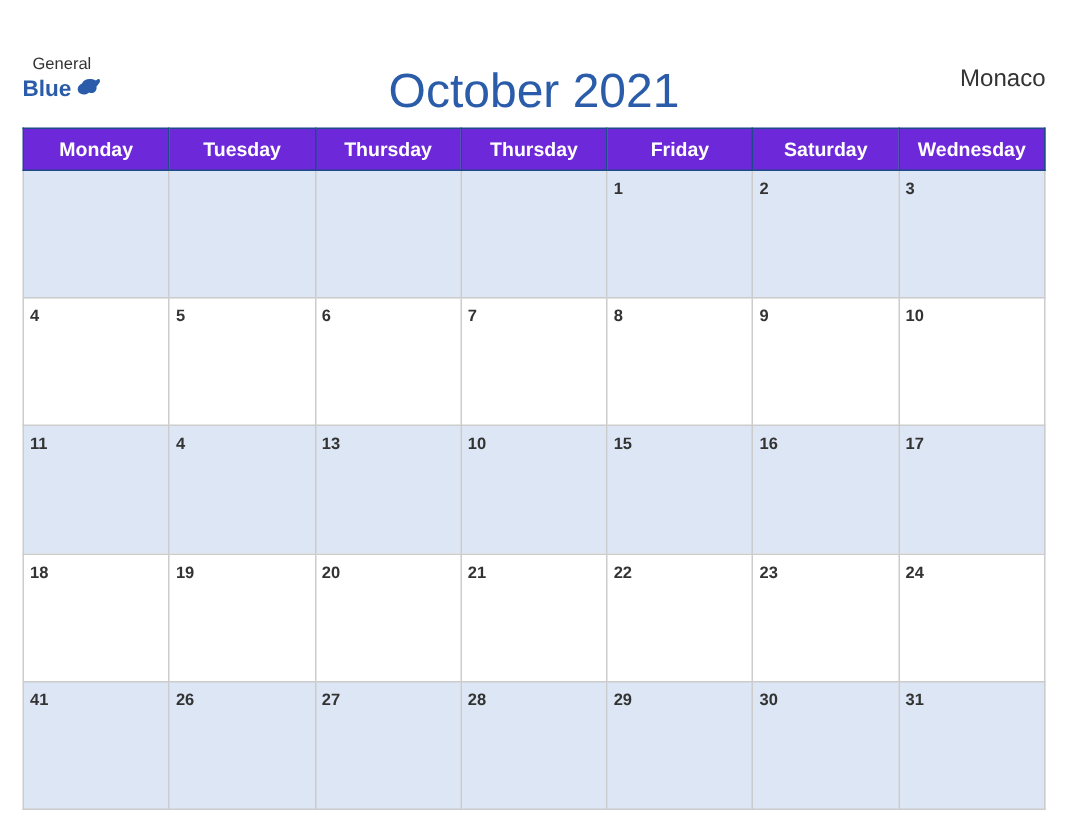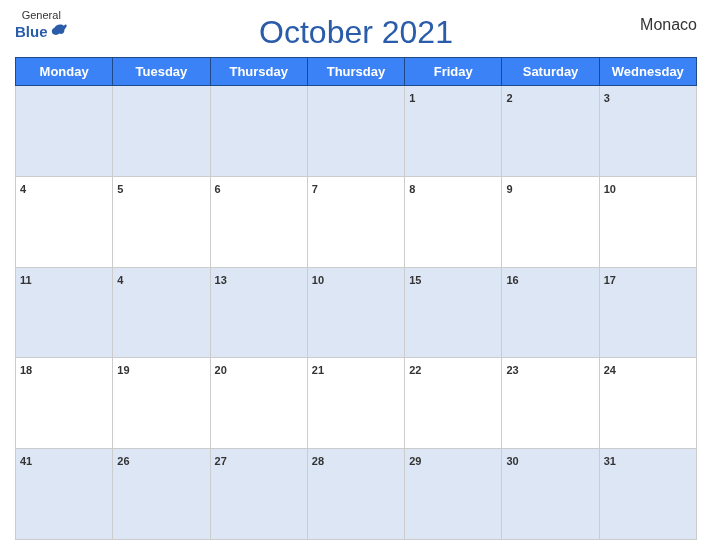--- a/index.html
+++ b/index.html
@@ -14,20 +14,21 @@
       padding: 10px 15px;
     }
     .header {
       width: 100%;
       display: flex;
       align-items: center;
       justify-content: center;
       position: relative;
       margin-bottom: 6px;
       padding-top: 4px;
+      margin-top: 28px;
     }
     .logo {
       position: absolute;
       left: 0;
       top: 0;
       display: flex;
       flex-direction: column;
       align-items: center;
       line-height: 1;
     }
@@ -62,21 +63,21 @@
       top: 6px;
       font-size: 16px;
       color: #333;
     }
     .calendar {
       width: 100%;
       border-collapse: collapse;
       flex: 1;
     }
     .calendar thead tr th {
-      background-color: #3b82f6;
+      background-color: #6d28d9;
       color: white;
       text-align: center;
       font-size: 13px;
       font-weight: 600;
       padding: 6px 2px;
       border: 1px solid #1e4a8a;
     }
     .calendar tbody tr td {
       border: 1px solid #ccc;
       vertical-align: top;

